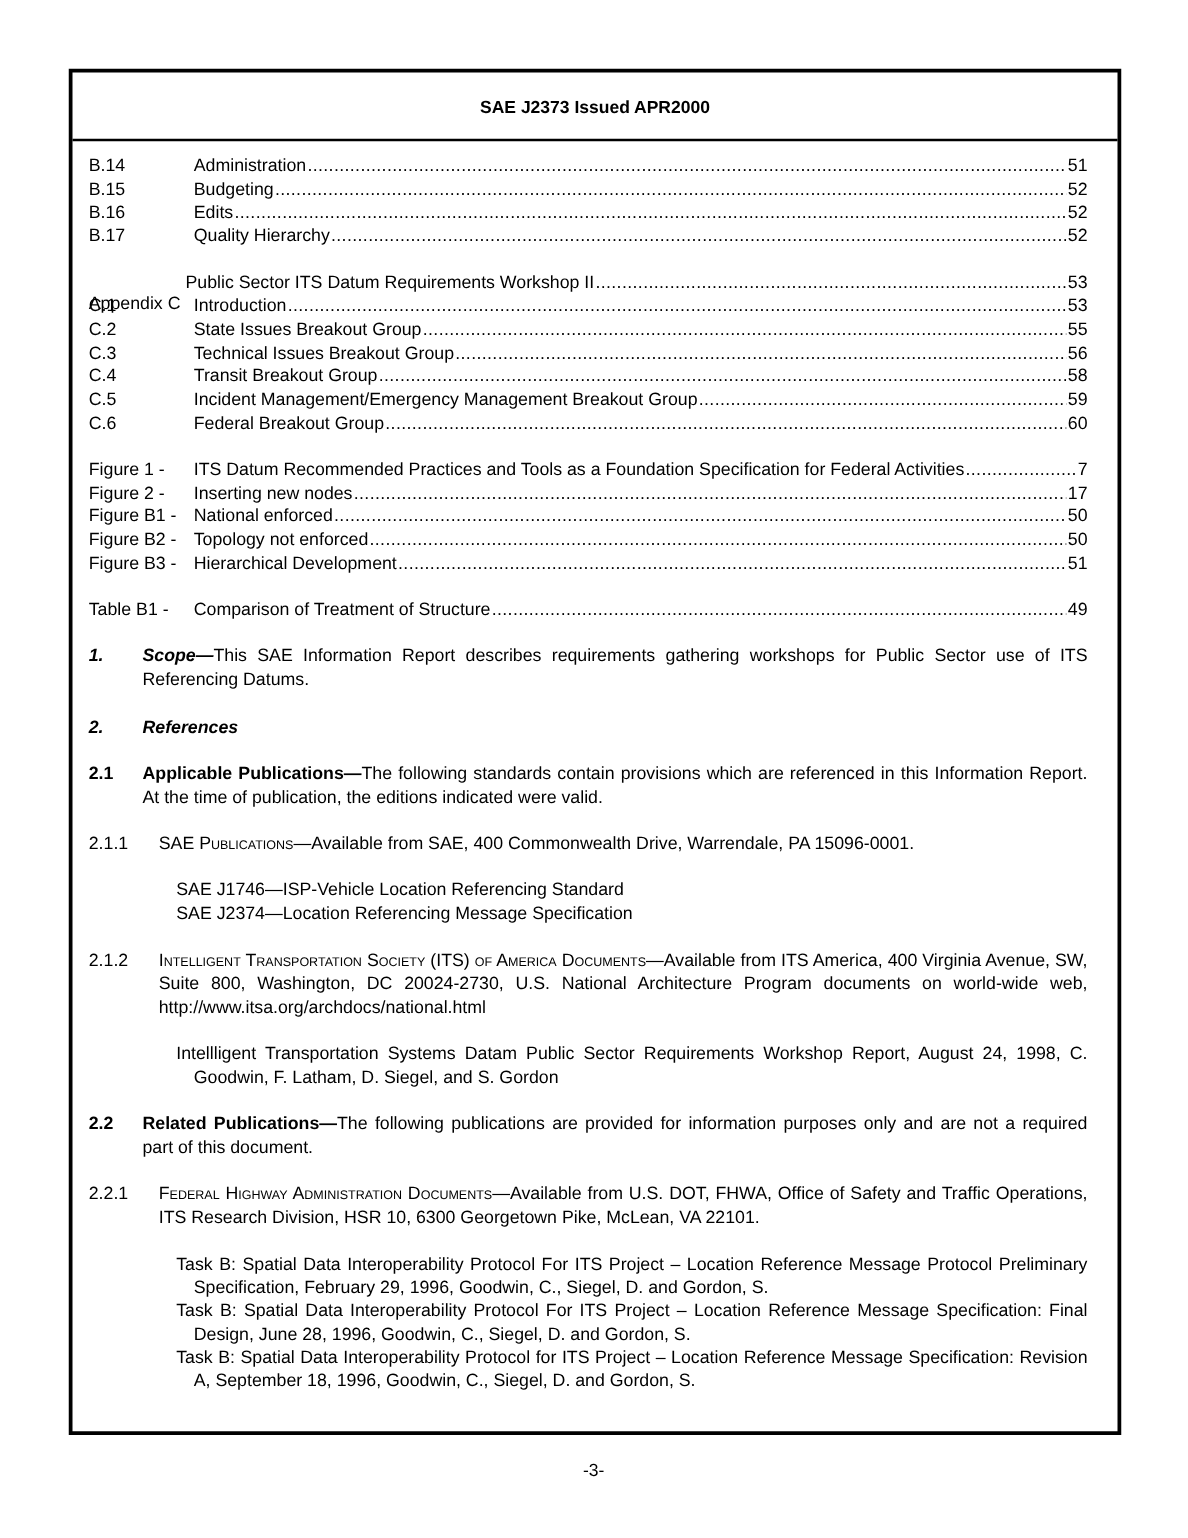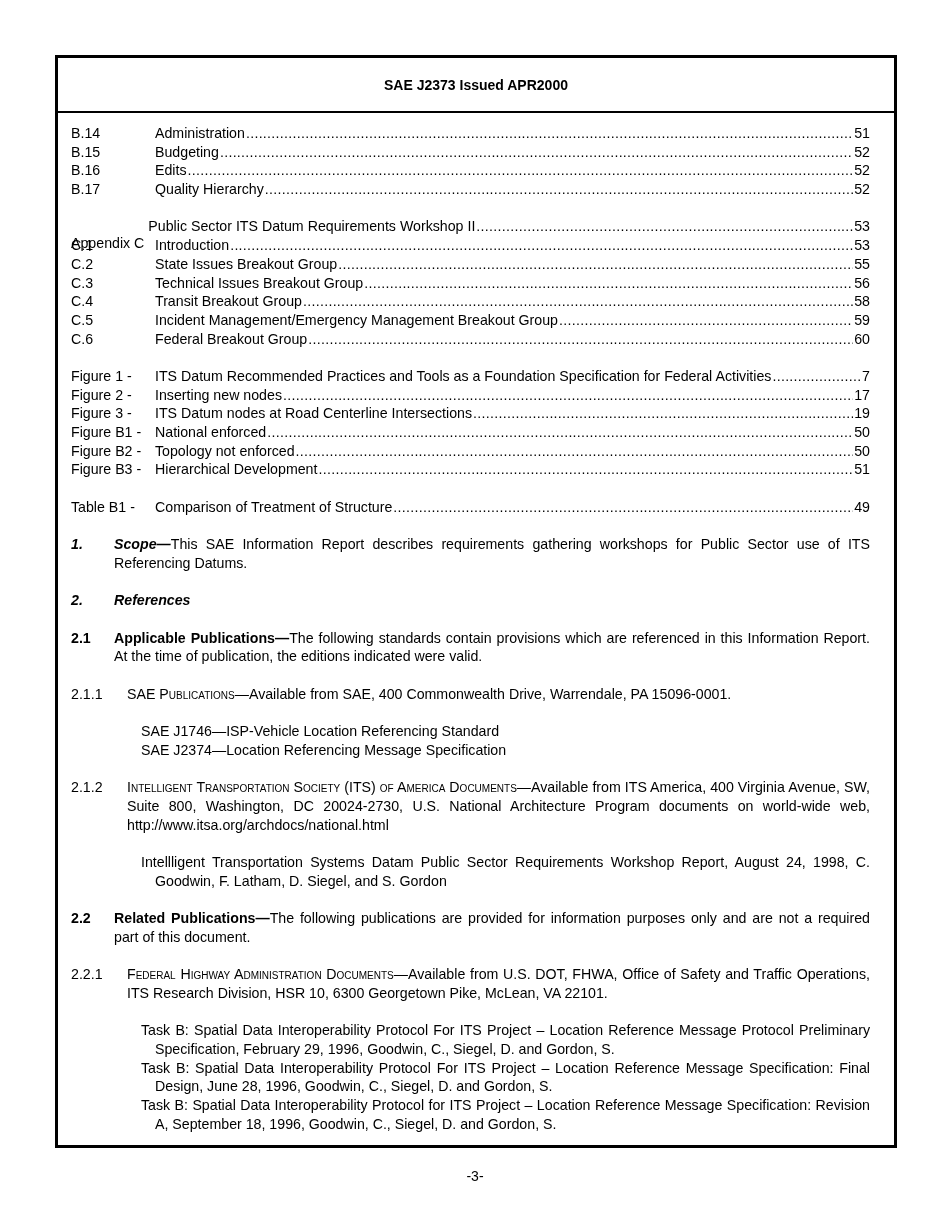--- a/index.html
+++ b/index.html
@@ -121,26 +121,20 @@
           <span class="toc-dots"></span>
           <span class="toc-page">7</span>
         </div>
       <div class="toc-row">
           <span class="toc-num">Figure 2 -</span>
           <span class="toc-title">Inserting new nodes</span>
           <span class="toc-dots"></span>
           <span class="toc-page">17</span>
         </div>
       <div class="toc-row">
-          <span class="toc-num">Figure 3 -</span>
-          <span class="toc-title">ITS Datum nodes at Road Centerline Intersections</span>
-          <span class="toc-dots"></span>
-          <span class="toc-page">19</span>
-        </div>
-      <div class="toc-row">
           <span class="toc-num">Figure B1 -</span>
           <span class="toc-title">National enforced</span>
           <span class="toc-dots"></span>
           <span class="toc-page">50</span>
         </div>
       <div class="toc-row">
           <span class="toc-num">Figure B2 -</span>
           <span class="toc-title">Topology not enforced</span>
           <span class="toc-dots"></span>
           <span class="toc-page">50</span>

